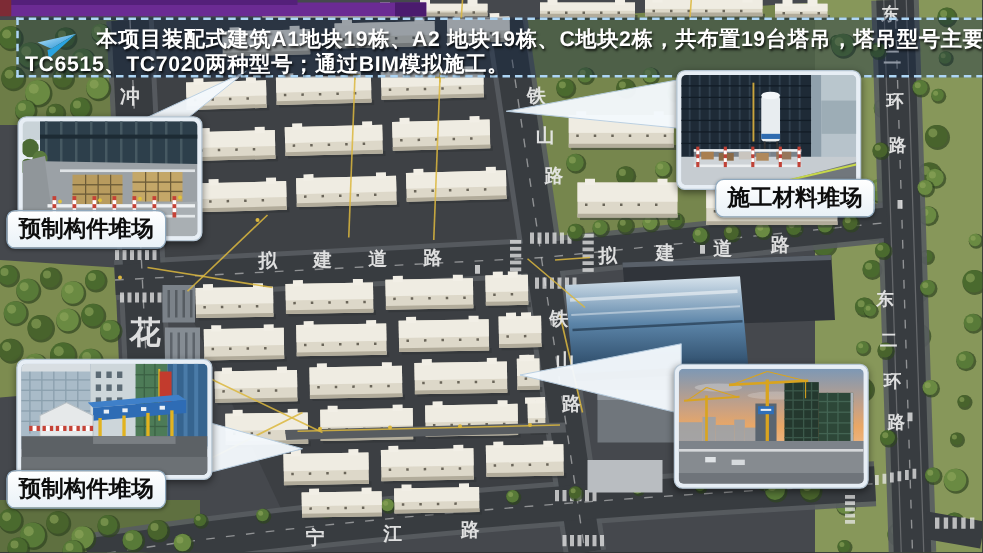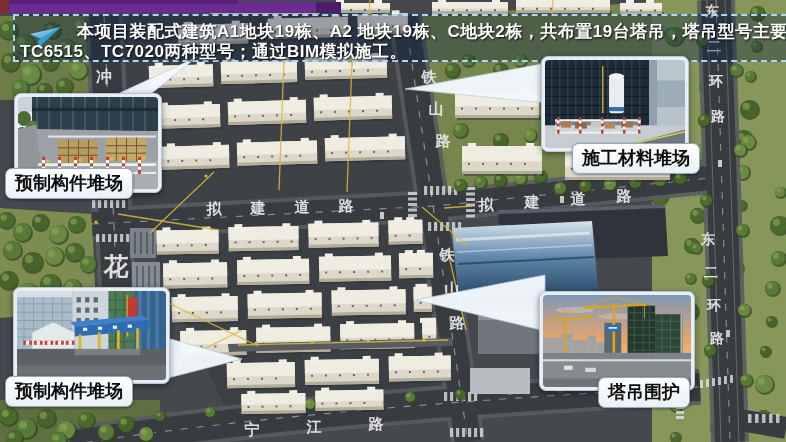--- a/index.html
+++ b/index.html
@@ -1414,14 +1414,13 @@
       <rect x="0" y="60" width="140" height="2" fill="#e8eaec" opacity="0.8"></rect>
       <rect x="20" y="66" width="8" height="4" fill="#dfe3e6"></rect>
         <rect x="40" y="68" width="10" height="4" fill="#d6dadd"></rect>
       <rect x="0" y="78" width="140" height="8" fill="#6f747a"></rect>
     </svg>
   </div>
 
   <div class="callout-label" id="lbl-prefab">预制构件堆场</div>
   <div class="callout-label" id="lbl-material">施工材料堆场</div>
   <div class="callout-label" id="lbl-safety">预制构件堆场</div>
-  <div class="callout-label" id="lbl-crane">塔吊围护</div>
 </div>
 
 </body></html>

